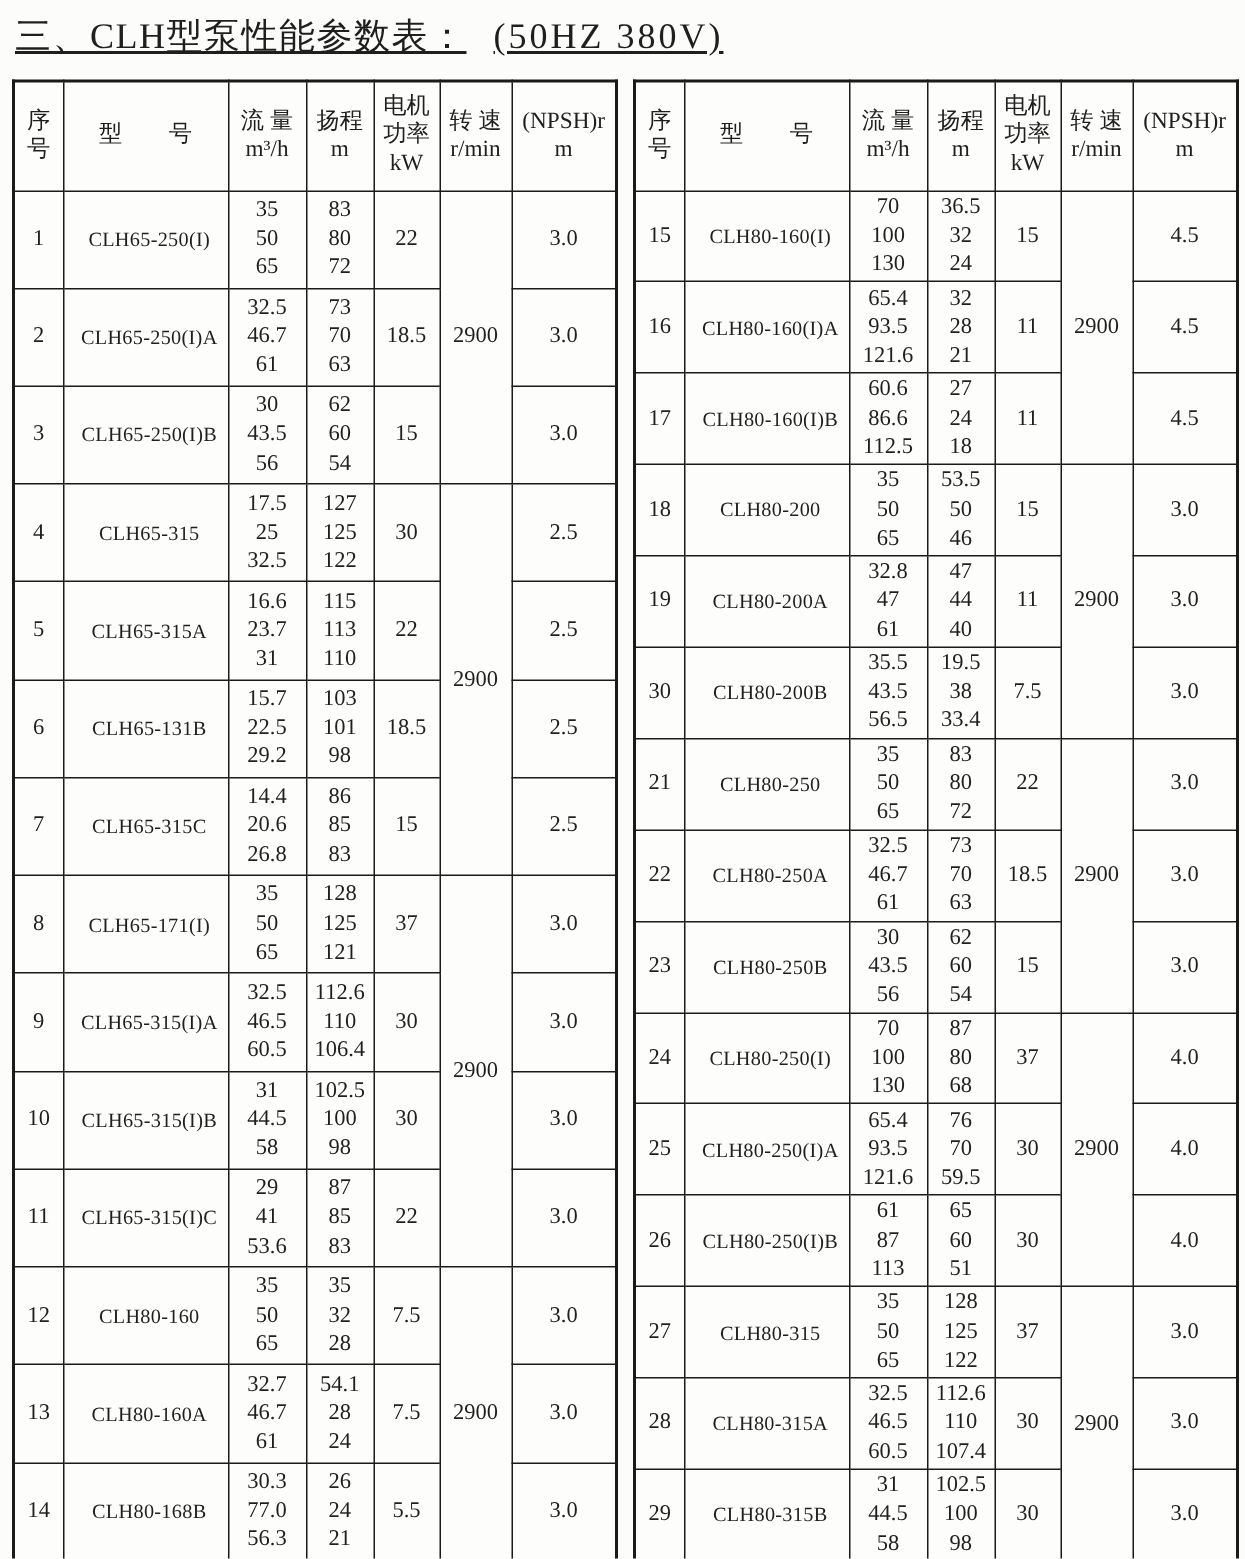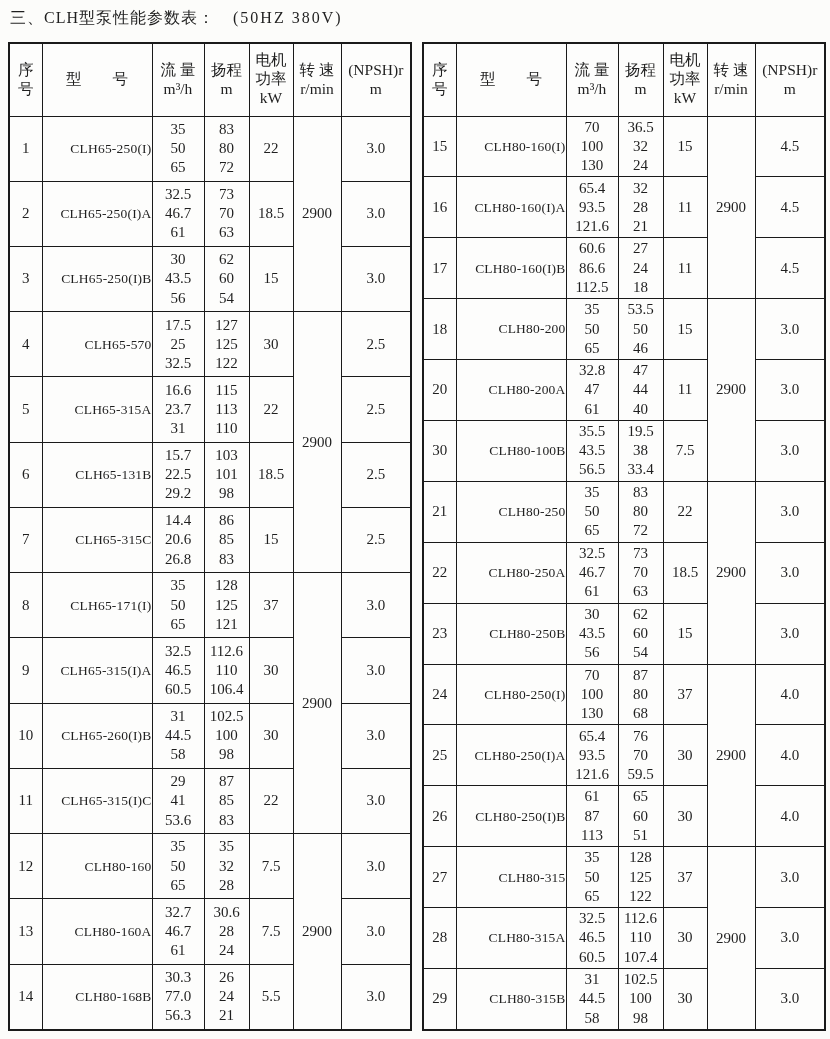--- a/index.html
+++ b/index.html
@@ -5,23 +5,24 @@
   * { box-sizing: border-box; margin: 0; padding: 0; }
   html, body {
     width: 830px; height: 1039px;
     background: #fcfcfa;
     font-family: "Liberation Serif", "DejaVu Serif", serif;
     color: #1f1f1f;
     overflow: hidden;
   }
   .title-row {
     margin: 8px 0 0 10px;
-    font-size: 16px;
+    font-size: 24px;
     letter-spacing: 1px;
     white-space: nowrap;
+    text-decoration: underline;
   }
   .title-voltage { margin-left: 18px; letter-spacing: 2px; }
   .tables {
     display: flex;
     gap: 10px;
     margin: 13px 0 0 8px;
   }
   table.pump-table {
     border-collapse: collapse;
     table-layout: fixed;
@@ -41,21 +42,21 @@
     font-weight: normal;
     font-size: 15.5px;
     line-height: 1.22;
     height: 73px;
   }
   .pump-table td {
     font-size: 15px;
     line-height: 1.28;
   }
   .pump-table td.model-cell {
-    text-align: right;
+    text-align: center;
     padding-left: 5px;
     font-size: 13.5px;
     white-space: nowrap;
     letter-spacing: 0.2px;
   }
 </style>
 </head>
 <body>
 
 <div class="title-row">
@@ -124,21 +125,21 @@
 43.5
 56</td>
           <td>62
 60
 54</td>
           <td>15</td>
           <td>3.0</td>
         </tr>
         <tr>
           <td>4</td>
-          <td class="model-cell">CLH65-570</td>
+          <td class="model-cell">CLH65-315</td>
           <td>17.5
 25
 32.5</td>
           <td>127
 125
 122</td>
           <td>30</td>
           <td rowspan="4">2900</td>
           <td>2.5</td>
         </tr>
@@ -198,21 +199,21 @@
 46.5
 60.5</td>
           <td>112.6
 110
 106.4</td>
           <td>30</td>
           <td>3.0</td>
         </tr>
         <tr>
           <td>10</td>
-          <td class="model-cell">CLH65-260(I)B</td>
+          <td class="model-cell">CLH65-315(I)B</td>
           <td>31
 44.5
 58</td>
           <td>102.5
 100
 98</td>
           <td>30</td>
           <td>3.0</td>
         </tr>
         <tr>
@@ -239,21 +240,21 @@
           <td>7.5</td>
           <td rowspan="3">2900</td>
           <td>3.0</td>
         </tr>
         <tr>
           <td>13</td>
           <td class="model-cell">CLH80-160A</td>
           <td>32.7
 46.7
 61</td>
-          <td>30.6
+          <td>54.1
 28
 24</td>
           <td>7.5</td>
           <td>3.0</td>
         </tr>
         <tr>
           <td>14</td>
           <td class="model-cell">CLH80-168B</td>
           <td>30.3
 77.0
@@ -339,34 +340,34 @@
 50
 65</td>
           <td>53.5
 50
 46</td>
           <td>15</td>
           <td rowspan="3">2900</td>
           <td>3.0</td>
         </tr>
         <tr>
-          <td>20</td>
+          <td>19</td>
           <td class="model-cell">CLH80-200A</td>
           <td>32.8
 47
 61</td>
           <td>47
 44
 40</td>
           <td>11</td>
           <td>3.0</td>
         </tr>
         <tr>
           <td>30</td>
-          <td class="model-cell">CLH80-100B</td>
+          <td class="model-cell">CLH80-200B</td>
           <td>35.5
 43.5
 56.5</td>
           <td>19.5
 38
 33.4</td>
           <td>7.5</td>
           <td>3.0</td>
         </tr>
         <tr>

